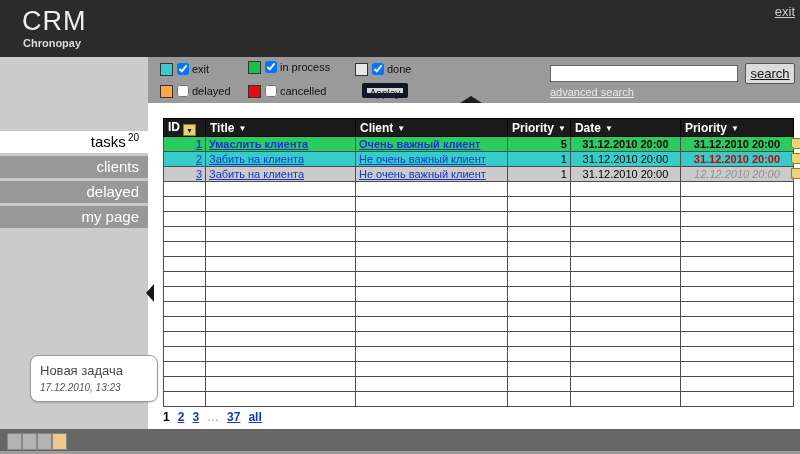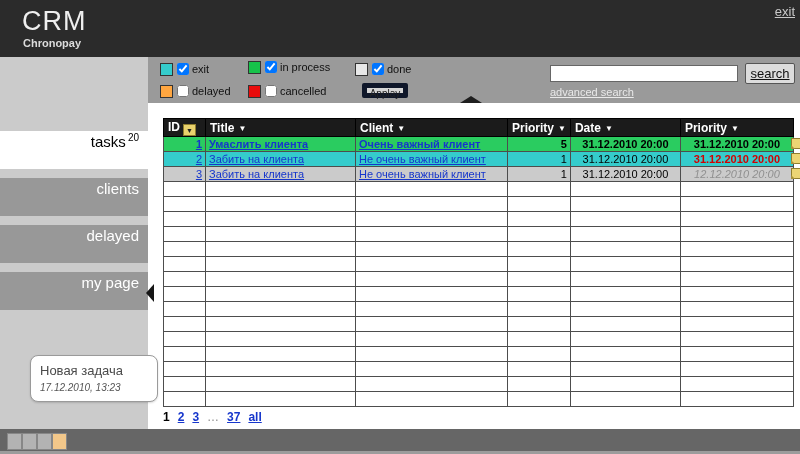--- a/index.html
+++ b/index.html
@@ -8,21 +8,21 @@
 
   
   .top-header{position:absolute;left:0;top:0;width:800px;height:57px;background:#2b2b2b;}
   .logo-title{position:absolute;left:22px;top:6px;font-size:27px;color:#efefef;letter-spacing:1px;}
   .logo-sub{position:absolute;left:23px;top:37px;font-size:11px;font-weight:bold;color:#dcdcdc;}
   .exit-link{position:absolute;right:5px;top:4px;font-size:13px;color:#c9c9c9;text-decoration:underline;cursor:pointer;}
 
   
   .sidebar{position:absolute;left:0;top:57px;width:148px;height:372px;background:#cbcbcb;}
   .side-menu{position:absolute;left:0;top:74px;width:148px;}
-  .side-item{height:38px;line-height:22px;margin-bottom:9px;background:#989898;color:#fff;text-align:right;padding-right:9px;font-size:15px;cursor:pointer;}
+  .side-item{height:22px;line-height:22px;margin-bottom:3px;background:#989898;color:#fff;text-align:right;padding-right:9px;font-size:15px;cursor:pointer;}
   .side-item.active{background:#fff;color:#000;}
   .side-item sup{font-size:10px;line-height:0;margin-left:2px;}
   .side-arrow{position:absolute;left:146px;top:284px;width:0;height:0;border-top:9px solid transparent;border-bottom:9px solid transparent;border-right:8px solid #161616;cursor:pointer;}
 
   
   .notify-card{position:absolute;left:30px;top:355px;width:108px;background:#fff;border:1px solid #9a9a9a;border-radius:8px;padding:7px 9px 8px 9px;box-shadow:0 1px 2px rgba(0,0,0,.15);}
   .notify-title{font-size:13px;color:#4a4a4a;}
   .notify-link{display:block;margin-top:3px;font-size:11px;line-height:1.3;color:#1636cc;text-decoration:underline;cursor:pointer;}
   .notify-date{margin-top:4px;font-size:10px;font-style:italic;color:#555;}
 

